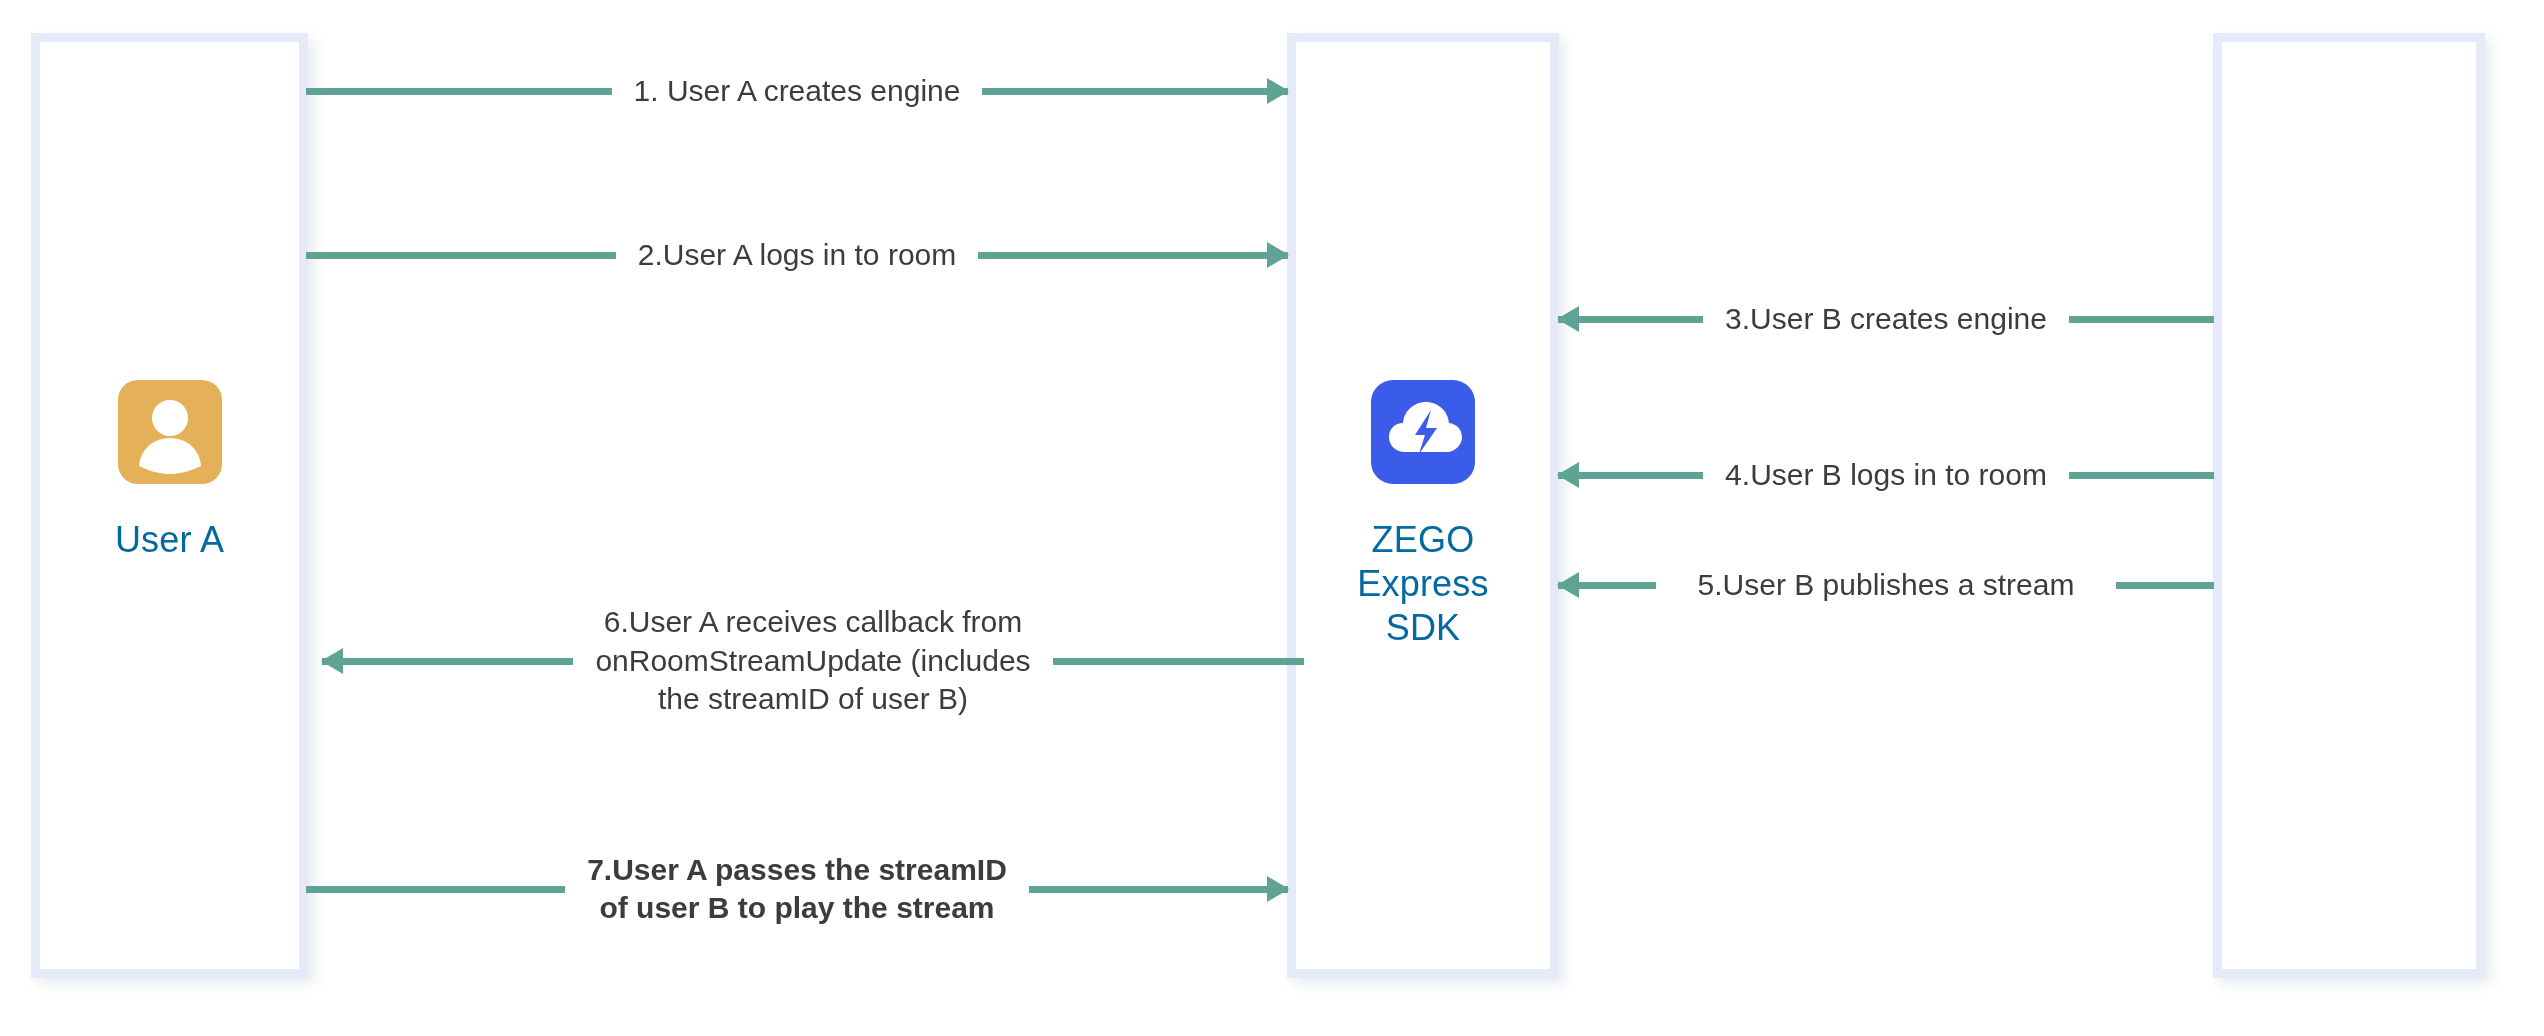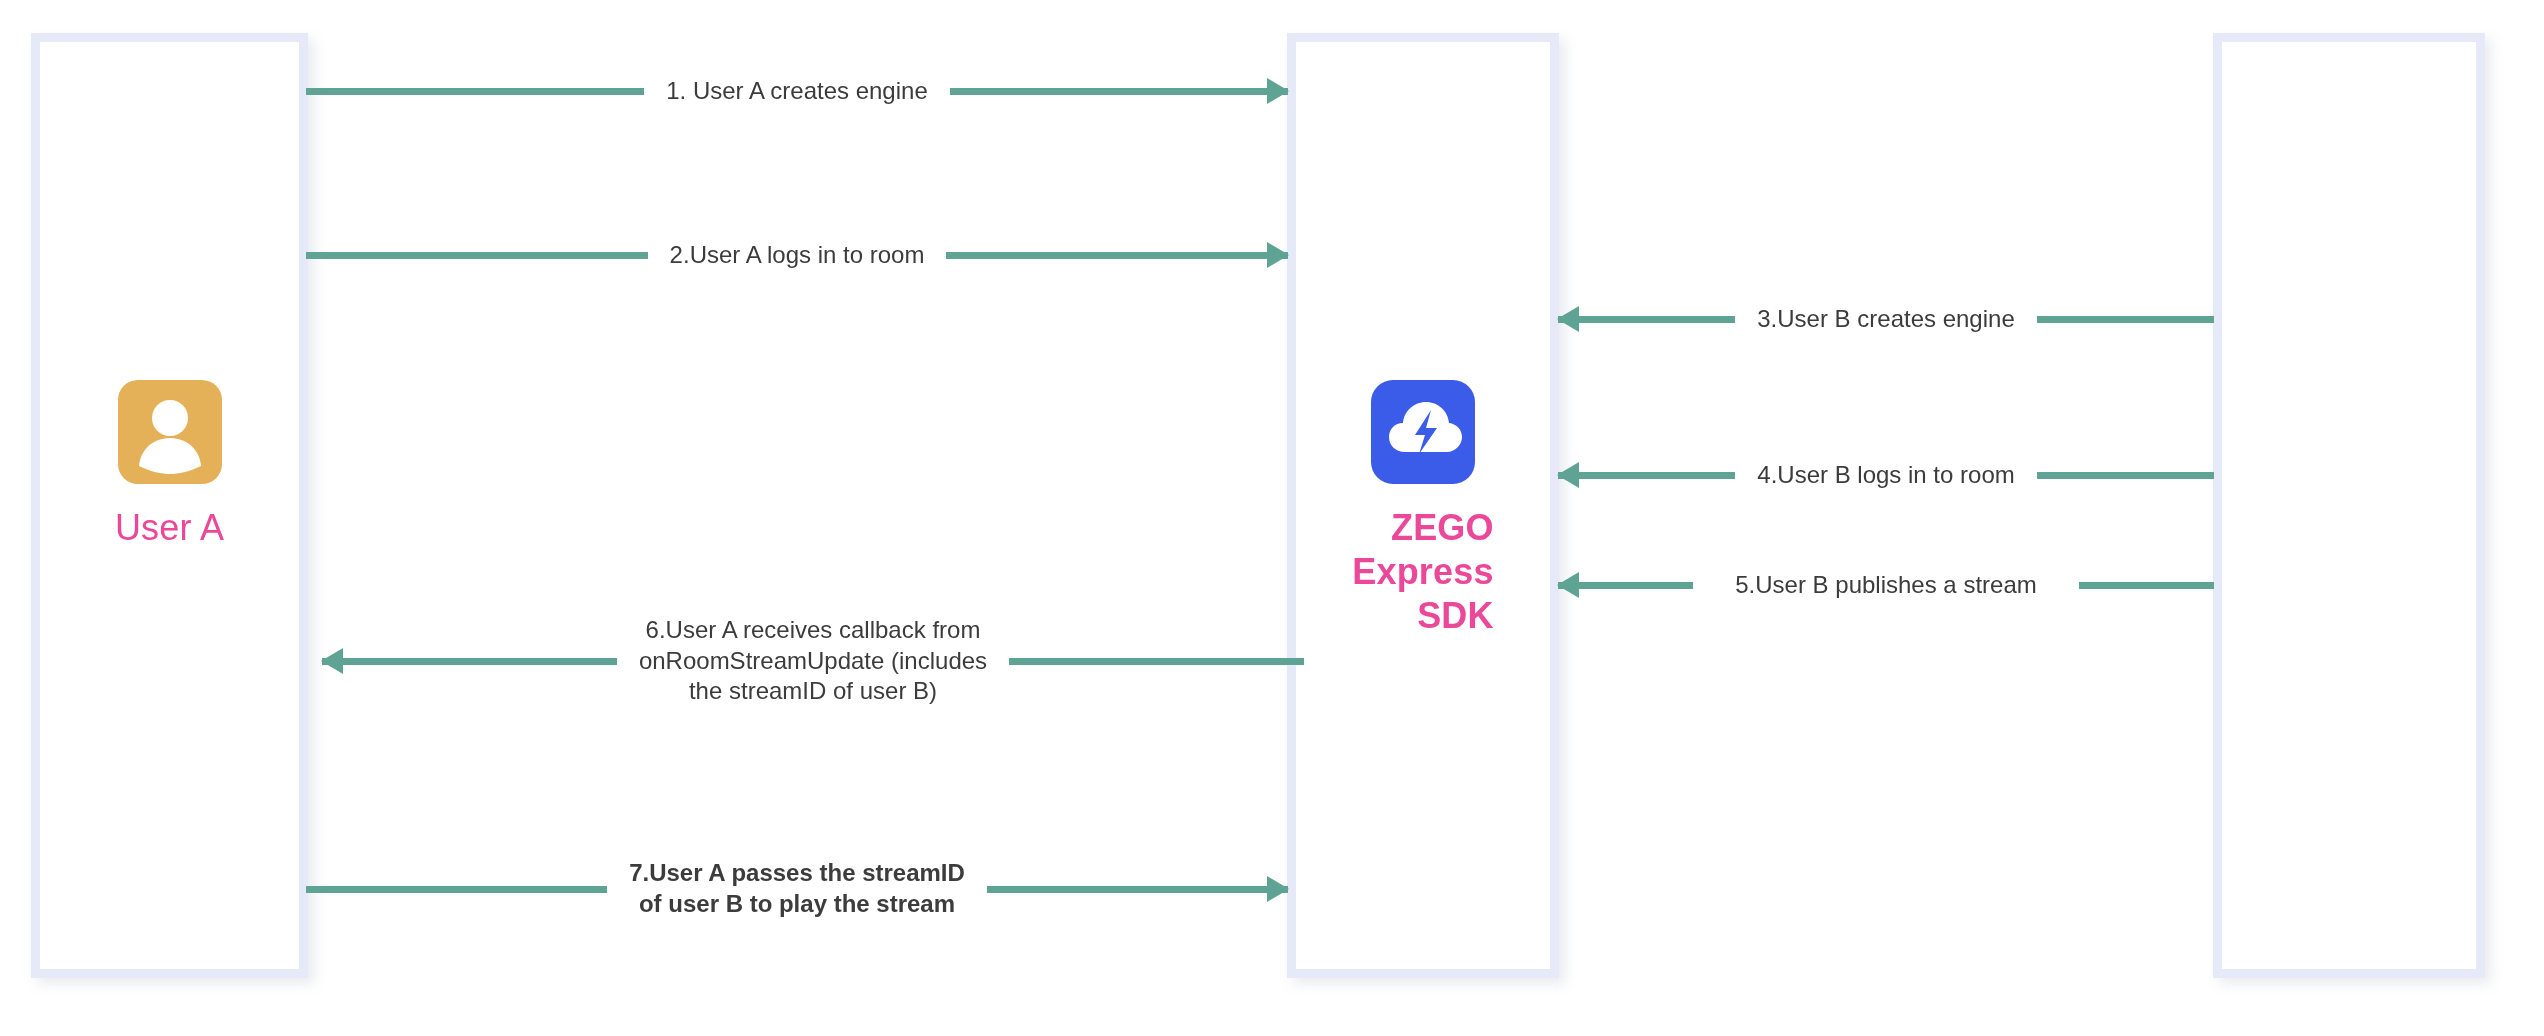--- a/index.html
+++ b/index.html
@@ -42,24 +42,24 @@
   
   .avatar {
     width: 104px;
     height: 104px;
     border-radius: 20px;
     display: block;
   }
   .avatar svg { display: block; }
 
   .node-label {
-    margin-top: 22px;
+    margin-top: 34px;
     font-size: 36px;
-    color: #ec4899;
-    text-align: right;
+    color: #0369a1;
+    text-align: center;
     line-height: 1.22;
     white-space: nowrap;
     letter-spacing: 0.2px;
   }
   .node-label.multiline { white-space: normal; }
 
   
   .arrow-row {
     position: absolute;
     display: flex;
@@ -97,21 +97,21 @@
     border-left: 22px solid #5fa395;
   }
   .head.left {
     left: -1px;
     margin-top: -13px;
     border-right: 22px solid #5fa395;
   }
   .arrow-label {
     flex: 0 0 auto;
     padding: 0 22px;
-    font-size: 24px;
+    font-size: 30px;
     color: #3c3c3c;
     text-align: center;
     line-height: 1.28;
     white-space: pre-line;
   }
 
   
 </style>
 </head>
 <body>
@@ -127,21 +127,21 @@
   <div class="lane-body" style="left:31px; width:277px; top:380px;">
     <div class="avatar" style="background:#e4b158;">
       <svg width="104" height="104" viewBox="0 0 104 104" aria-hidden="true">
         <circle cx="52" cy="38" r="18" fill="#ffffff"></circle>
         <path d="M52 58 C33 58 22 72 21 86 C33 92 44 94 52 94 C60 94 71 92 83 86 C82 72 71 58 52 58 Z" fill="#ffffff"></path>
       </svg>
     </div>
     <div class="node-label">User A</div>
   </div>
 
-  <div class="lane-body" style="left:1287px; width:272px; top:380px;font-weight:bold;">
+  <div class="lane-body" style="left:1287px; width:272px; top:380px;">
     <div class="avatar" style="background:#3b5ce8; border-radius:22px;">
       <svg width="104" height="104" viewBox="0 0 104 104" aria-hidden="true">
         <path d="M34 72 C24 72 18 65 18 57 C18 49 24 43 32 43 C33 31 43 22 55 22 C67 22 77 31 78 43 C86 44 91 50 91 57 C91 65 84 72 76 72 Z" fill="#ffffff"></path>
         <path d="M60 30 L44 55 L54 55 L48 74 L66 48 L55 48 Z" fill="#3b5ce8"></path>
       </svg>
     </div>
     <div class="node-label multiline" style="white-space:pre-line;">ZEGO
 Express
 SDK</div>
   </div>

